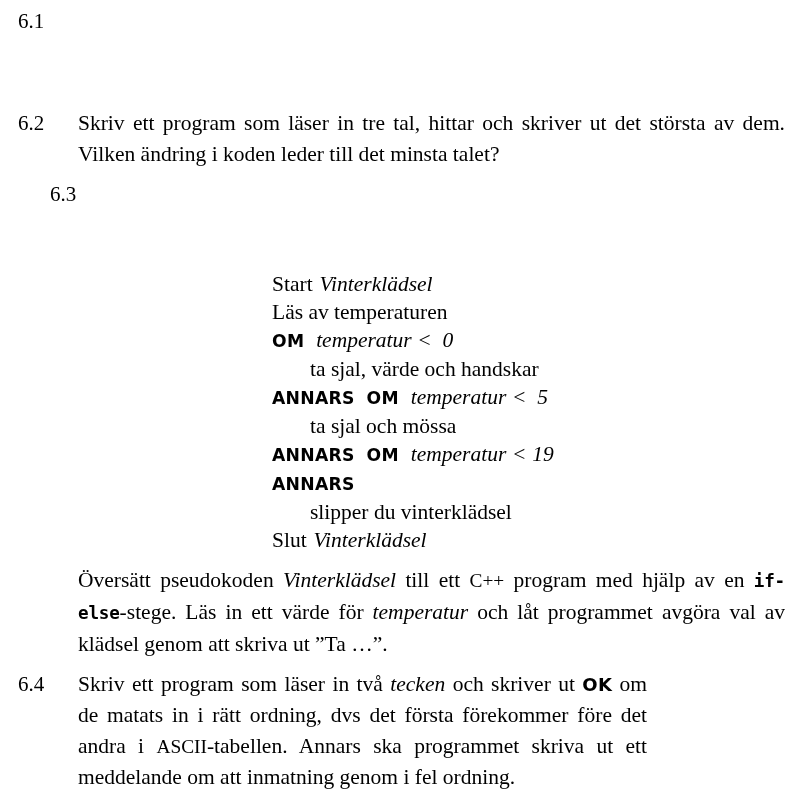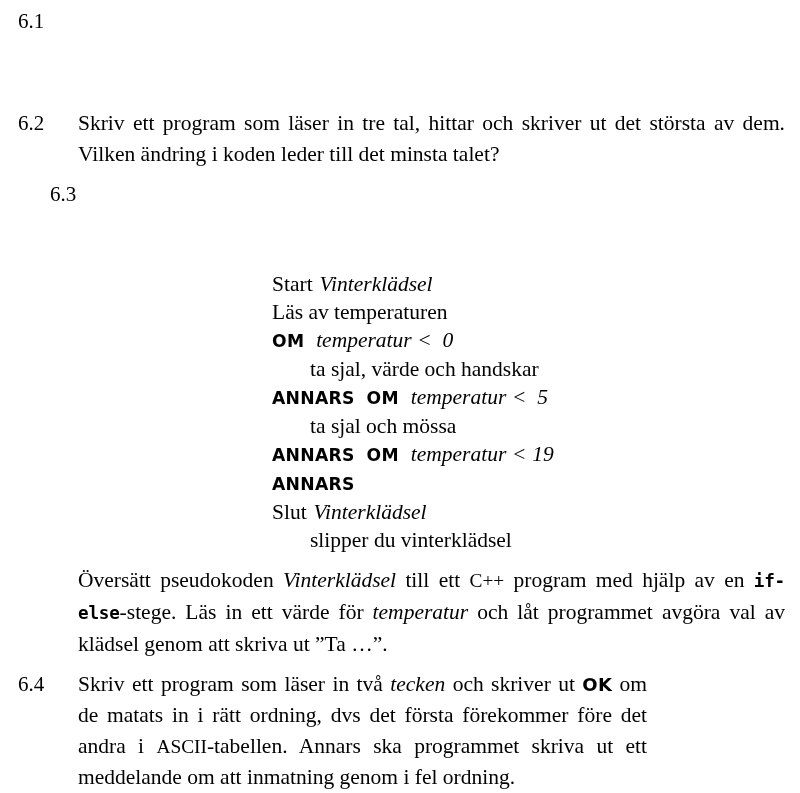--- a/index.html
+++ b/index.html
@@ -150,23 +150,23 @@
 
       <div class="pc-line"><span class="pc-kw">ANNARS</span><span class="sp2"></span><span class="pc-kw">OM</span><span class="sp2"></span><span class="pc-var">temperatur</span><span class="sp"></span><span>&lt;</span><span class="sp2"></span><span class="pc-num">5</span></div>
 
       <div class="pc-line ind"><span>ta sjal och mössa</span></div>
 
       <div class="pc-line"><span class="pc-kw">ANNARS</span><span class="sp2"></span><span class="pc-kw">OM</span><span class="sp2"></span><span class="pc-var">temperatur</span><span class="sp"></span><span>&lt;</span><span class="sp"></span><span class="pc-num">19</span></div>
 
 
       <div class="pc-line"><span class="pc-kw">ANNARS</span></div>
 
+      <div class="pc-line ind"><span>slipper du vinterklädsel</span></div>
+
       <div class="pc-line"><span>Slut</span><span class="sp"></span><span class="pc-var">Vinterklädsel</span></div>
-
-      <div class="pc-line ind"><span>slipper du vinterklädsel</span></div>
 
     </div>
   </div>
 
   <div class="v-ex3b">
     <div class="exercise">
       <div class="ex-body"><span>Översätt pseudokoden </span><span class="it">Vinterklädsel</span><span> till ett </span><span class="smallcaps">C++</span><span> program med hjälp av en </span><span class="mono">if-else</span><span>-stege. Läs in ett värde för </span><span class="it">temperatur</span><span> och låt programmet avgöra val av klädsel genom att skriva ut ”Ta …”.</span></div>
     </div>
   </div>
 

